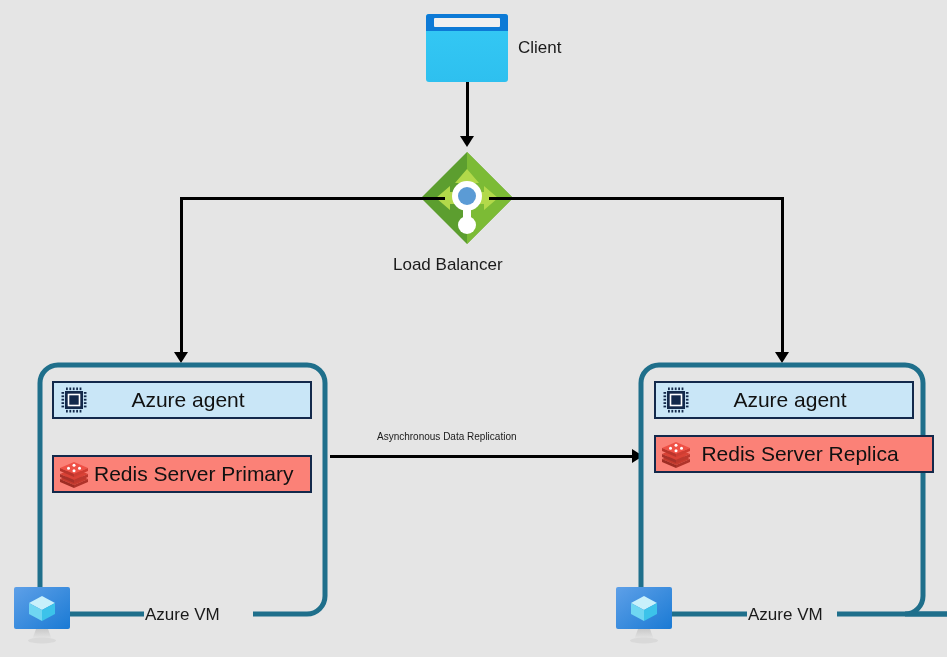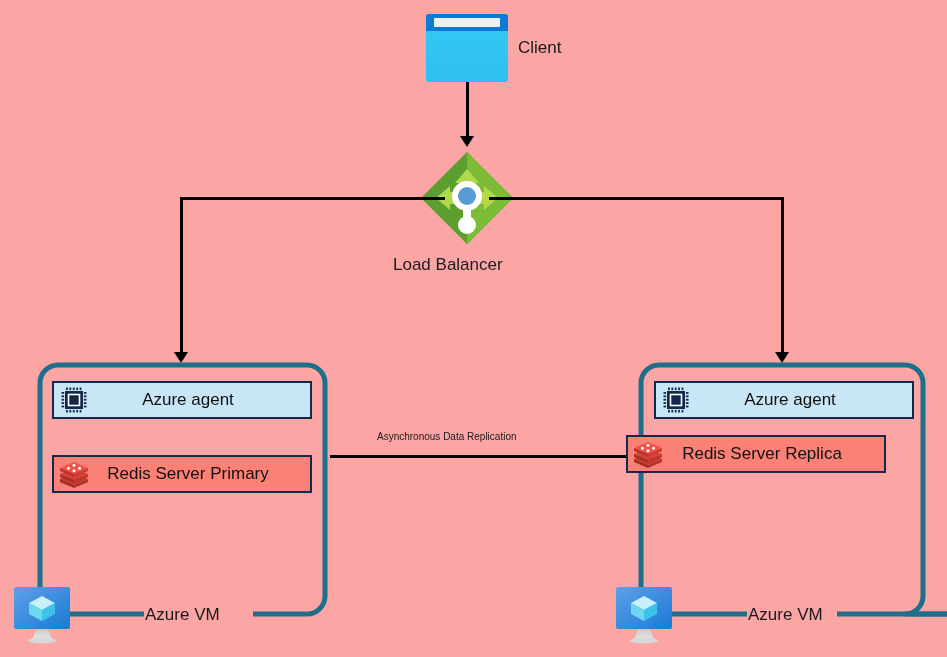--- a/index.html
+++ b/index.html
@@ -7,21 +7,21 @@
     padding: 0;
     background: #ffffff;
   }
   body {
     font-family: "Liberation Sans", sans-serif;
   }
   #canvas {
     position: relative;
     width: 947px;
     height: 657px;
-    background: #fca5a5;
+    background: #e5e5e5;
     overflow: hidden;
   }
   .abs { position: absolute; }
 
   
   .label {
     color: #1a1a1a;
     font-size: 17px;
     line-height: 1.2;
     white-space: nowrap;
@@ -85,21 +85,21 @@
   .svc-box.agent { background: #c9e6f7; }
   .svc-box.redis { background: #fb8177; }
   .svc-icon {
     width: 40px; height: 100%;
     display: flex; align-items: center; justify-content: center;
     flex: 0 0 40px;
   }
   .svc-text {
     flex: 1 1 auto;
     text-align: center;
-    font-size: 17px;
+    font-size: 21px;
     color: #111111;
     padding-right: 28px;
     white-space: nowrap;
     font-family: "Liberation Sans", sans-serif;
   }
 
   
   .vmicon svg { display: block; }
 </style>
 </head>
@@ -274,21 +274,21 @@
             <rect x="23.9" y="9.4" width="2.6" height="1.8"></rect>
           <rect x="23.9" y="12.8" width="2.6" height="1.8"></rect>
             <rect x="23.9" y="16.2" width="2.6" height="1.8"></rect>
           <rect x="23.9" y="19.6" width="2.6" height="1.8"></rect>
         </g>
       </svg>
     </span>
     <span class="svc-text">Azure agent</span>
   </div>
 
-  <div class="abs svc-box redis" style="left:626px; top:435px; width:260px;">
+  <div class="abs svc-box redis" style="left:654px; top:435px; width:280px;">
     <span class="svc-icon">
       <svg width="32" height="30" viewBox="0 0 32 30" aria-hidden="true">
         <polygon points="16,14 30,20 16,26 2,20" fill="#c43a2e"></polygon>
         <polygon points="2,20 16,26 16,29 2,23" fill="#9e2d24"></polygon>
         <polygon points="30,20 16,26 16,29 30,23" fill="#b0332a"></polygon>
         <polygon points="16,9 30,15 16,21 2,15" fill="#d94236"></polygon>
         <polygon points="2,15 16,21 16,24 2,18" fill="#a8312a"></polygon>
         <polygon points="30,15 16,21 16,24 30,18" fill="#bc382e"></polygon>
         <polygon points="16,3 30,9 16,15 2,9" fill="#ef5146"></polygon>
         <polygon points="2,9 16,15 16,18 2,12" fill="#b9352c"></polygon>

